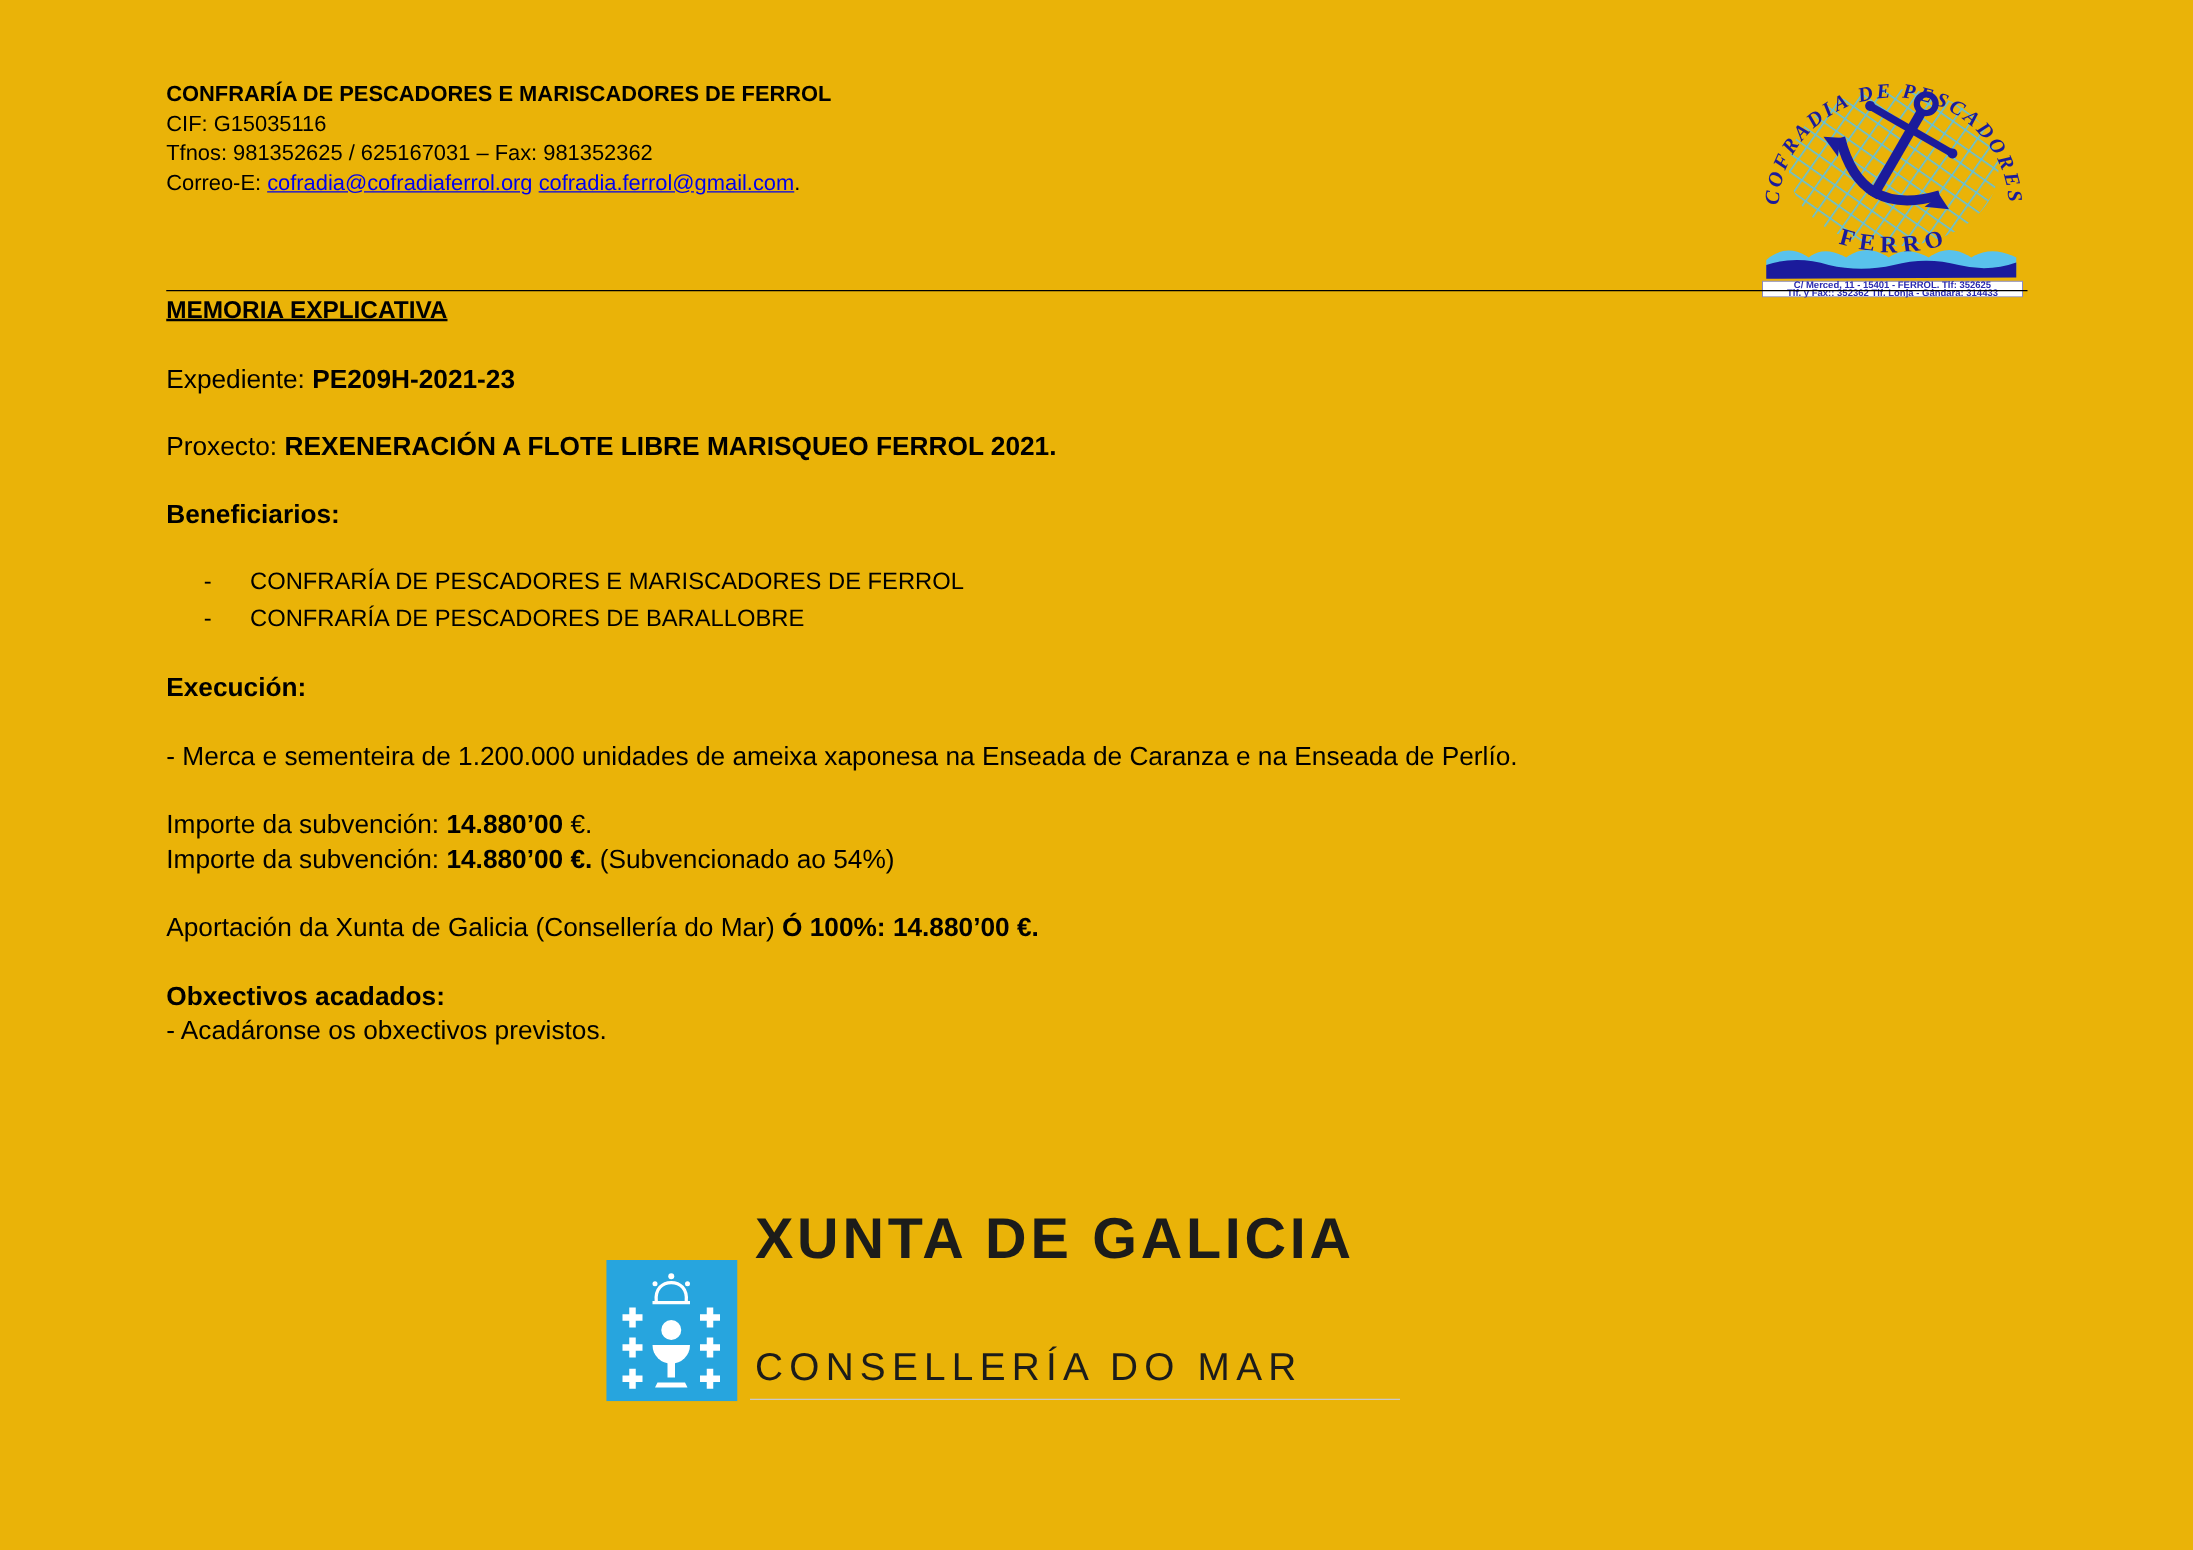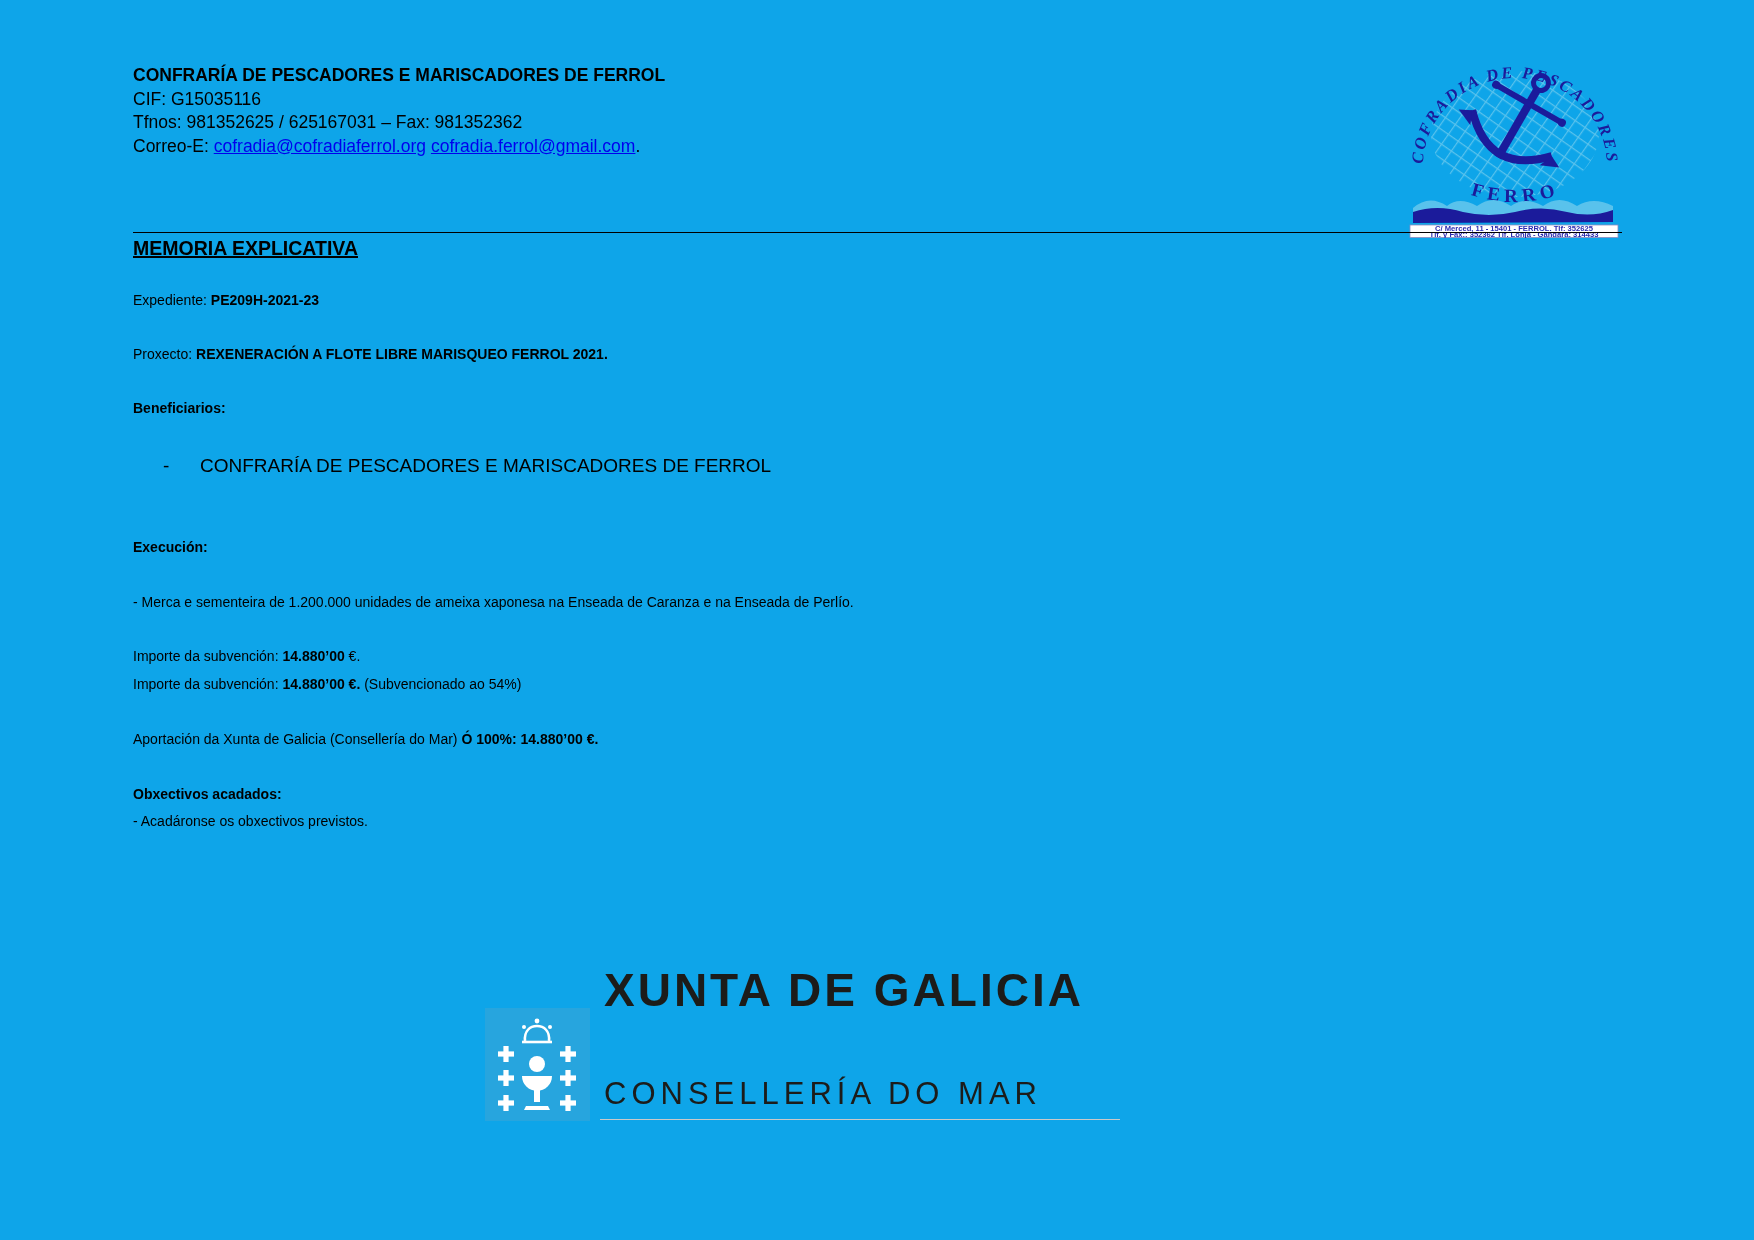--- a/index.html
+++ b/index.html
@@ -1,34 +1,34 @@
 <!DOCTYPE html>
 <html><head>
 <meta charset="utf-8">
 <style>
   * { margin:0; padding:0; box-sizing:border-box; }
   html,body { background:#ffffff; }
   .page {
-    position:relative; width:1754px; height:1240px; background:#0ea5e9;
+    position:relative; width:1754px; height:1240px; background:#eab308;
     font-family:"Liberation Sans", sans-serif; color:#000; overflow:hidden;
   }
   
   .org-header { position:absolute; left:133px; top:64px; font-size:17.5px; line-height:23.6px; }
   .org-header .org-name { font-weight:bold; }
   a.doclink { color:#0000EE; text-decoration:underline; cursor:pointer; }
   .header-rule { position:absolute; left:133px; top:232px; width:1489px; height:0; border-top:1.6px solid #000; }
 
   
   .doc-title {
     position:absolute; left:133px; top:237px; width:1304px; text-align:left;
     font-size:19.5px; font-weight:bold; text-decoration:underline; text-decoration-thickness:2px;
   }
 
   
-  .bodyline { position:absolute; left:133px; font-size:14px; white-space:nowrap; }
+  .bodyline { position:absolute; left:133px; font-size:21px; white-space:nowrap; }
   .b { font-weight:bold; }
   .li-row { position:absolute; left:163px; font-size:19px; white-space:nowrap; }
   .li-row .dash { display:inline-block; width:37px; }
 
   
   .cofradia-logo { position:absolute; left:1407px; top:46px; width:215px; height:192px; }
 
   
   .xunta-emblem { position:absolute; left:485px; top:1008px; width:105px; height:113px; }
   .xunta-title {
@@ -95,20 +95,21 @@
 
   <div class="doc-title">MEMORIA EXPLICATIVA</div>
 
   <div class="bodyline" style="top:292px"><span>Expediente: </span><span class="b">PE209H-2021-23</span></div>
 
   <div class="bodyline" style="top:346px"><span>Proxecto: </span><span class="b">REXENERACIÓN A FLOTE LIBRE MARISQUEO FERROL 2021.</span></div>
 
   <div class="bodyline b" style="top:400px">Beneficiarios:</div>
 
   <div class="li-row" style="top:455px"><span class="dash">-</span><span>CONFRARÍA DE PESCADORES E MARISCADORES DE FERROL</span></div>
+  <div class="li-row" style="top:485px"><span class="dash">-</span><span>CONFRARÍA DE PESCADORES DE BARALLOBRE</span></div>
 
   <div class="bodyline b" style="top:539px">Execución:</div>
 
   <div class="bodyline" style="top:594px">- Merca e sementeira de 1.200.000 unidades de ameixa xaponesa na Enseada de Caranza e na Enseada de Perlío.</div>
 
   <div class="bodyline" style="top:648px"><span>Importe da subvención: </span><span class="b">14.880’00</span><span> €.</span></div>
 
   <div class="bodyline" style="top:676px"><span>Importe da subvención: </span><span class="b">14.880’00 €.</span><span> (Subvencionado ao 54%)</span></div>
 
   <div class="bodyline" style="top:731px"><span>Aportación da Xunta de Galicia (Consellería do Mar) </span><span class="b">Ó 100%: 14.880’00 €.</span></div>

